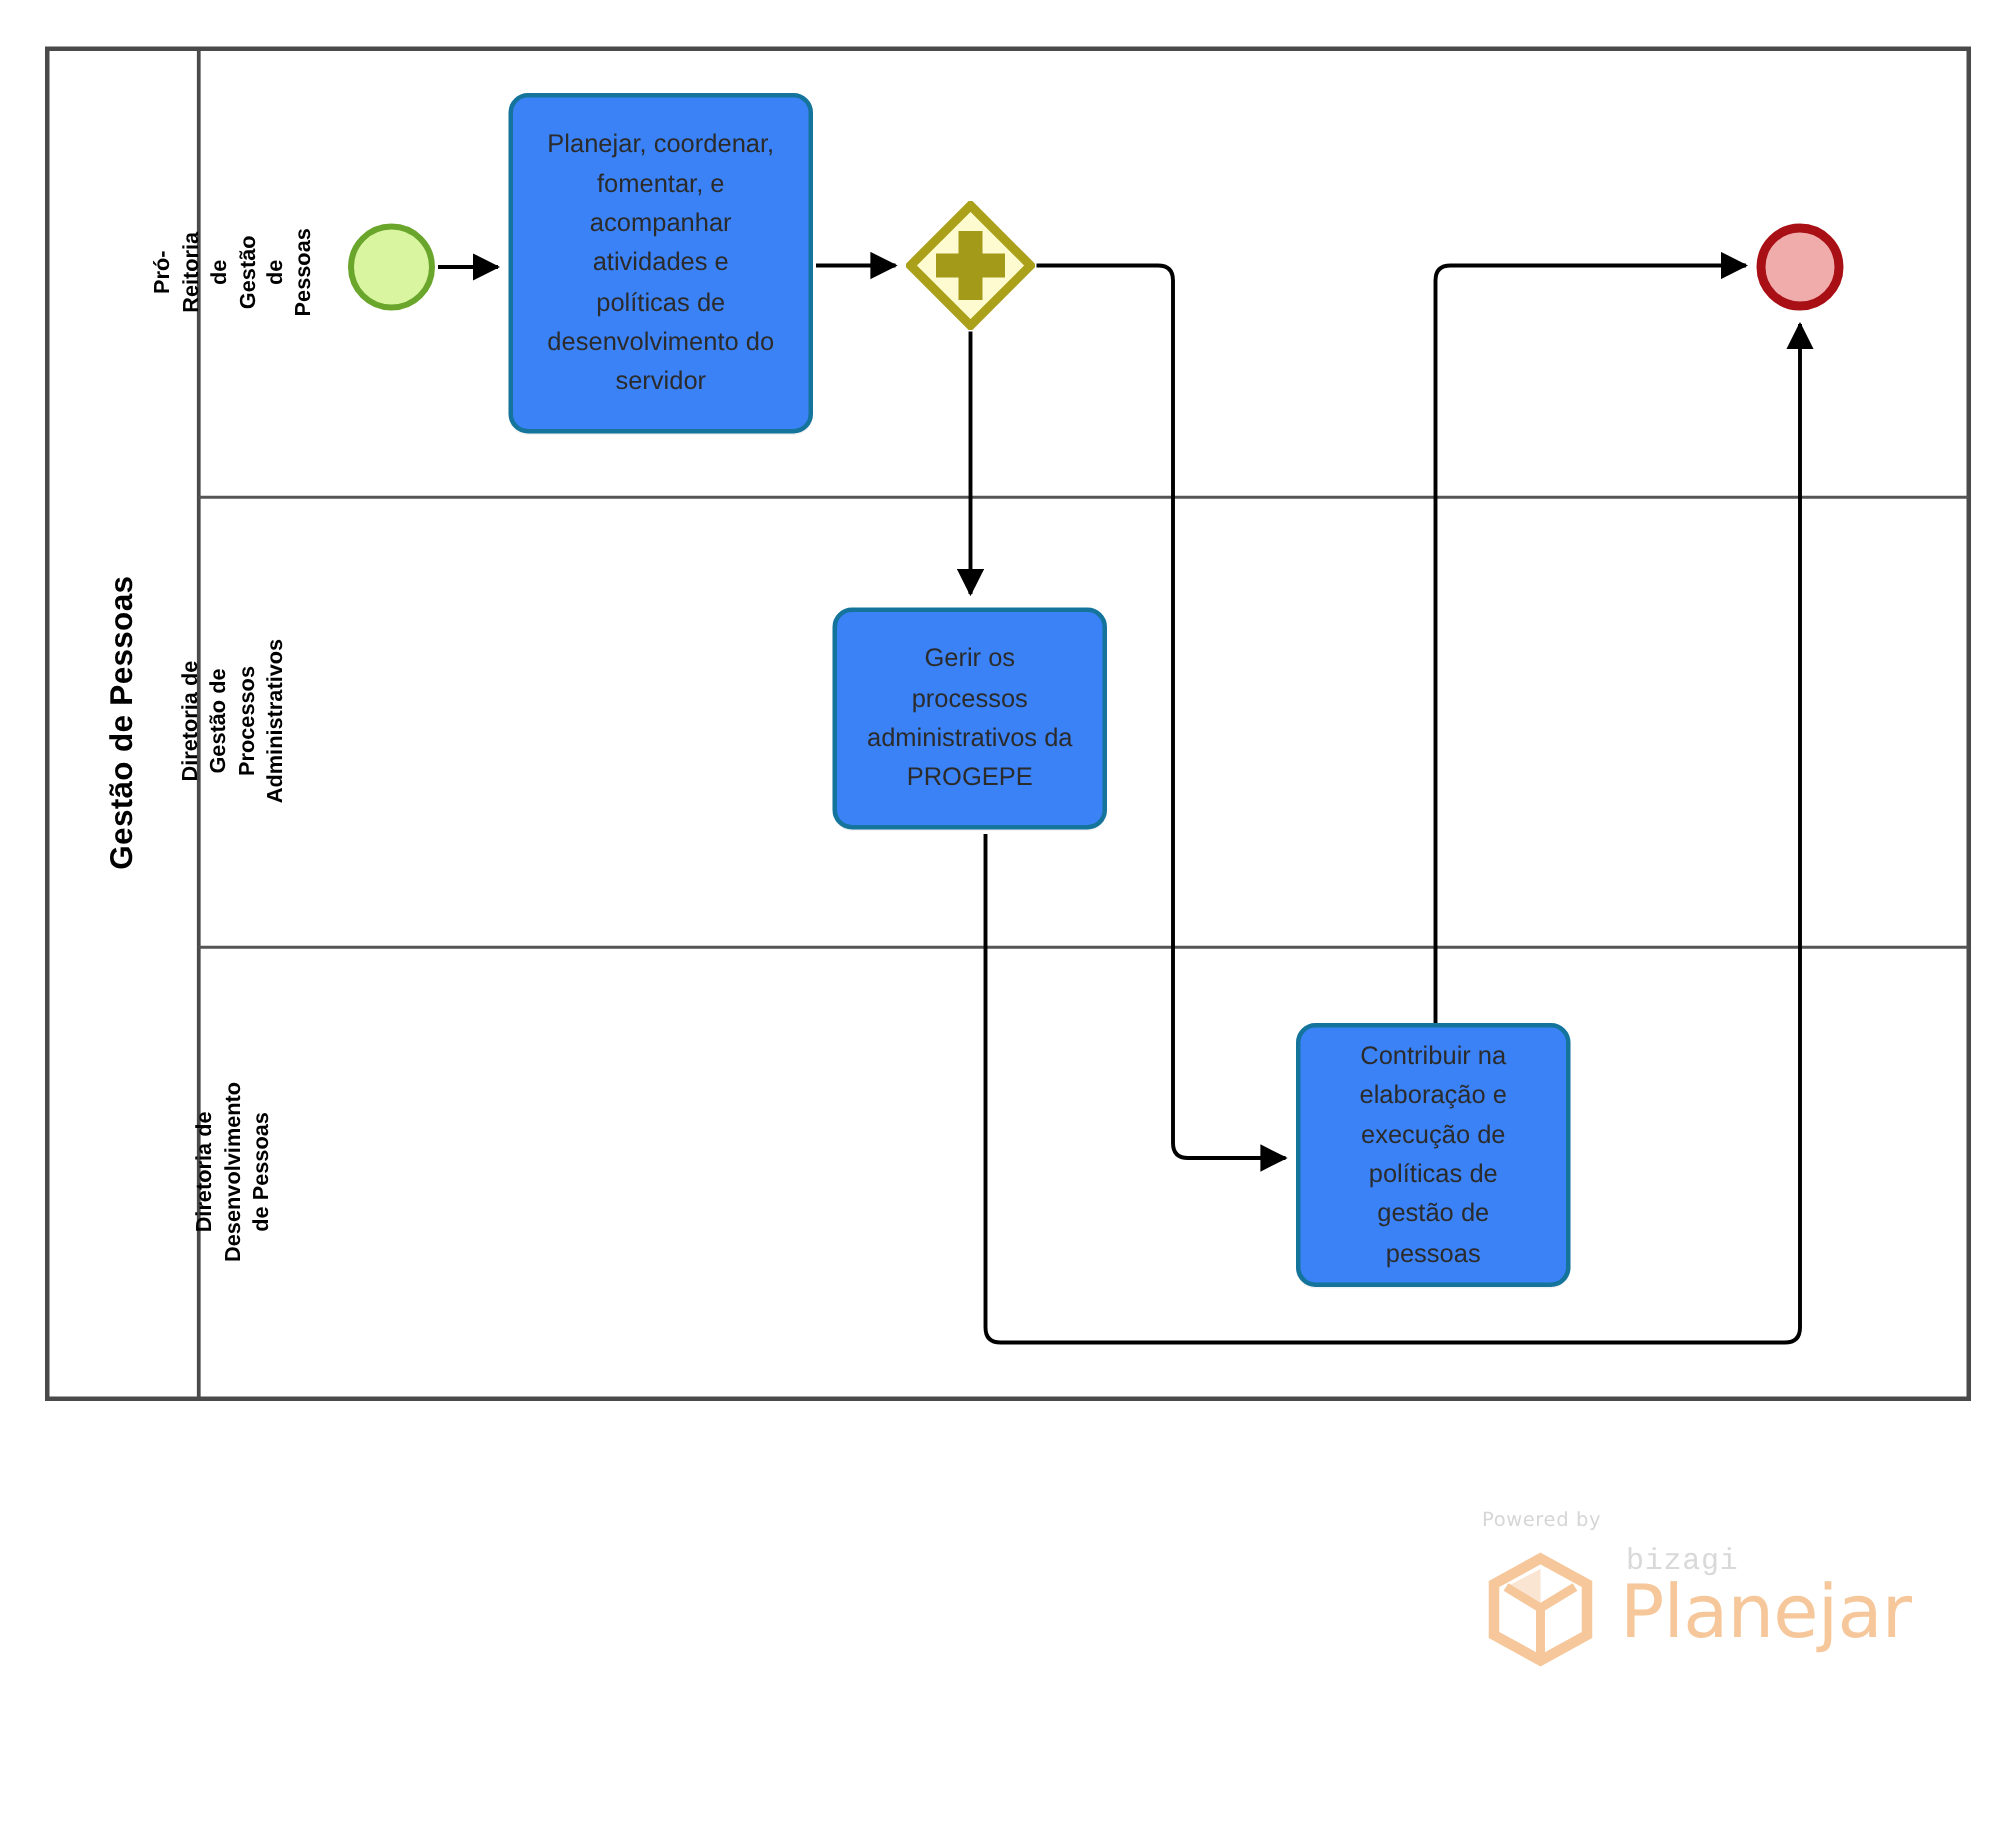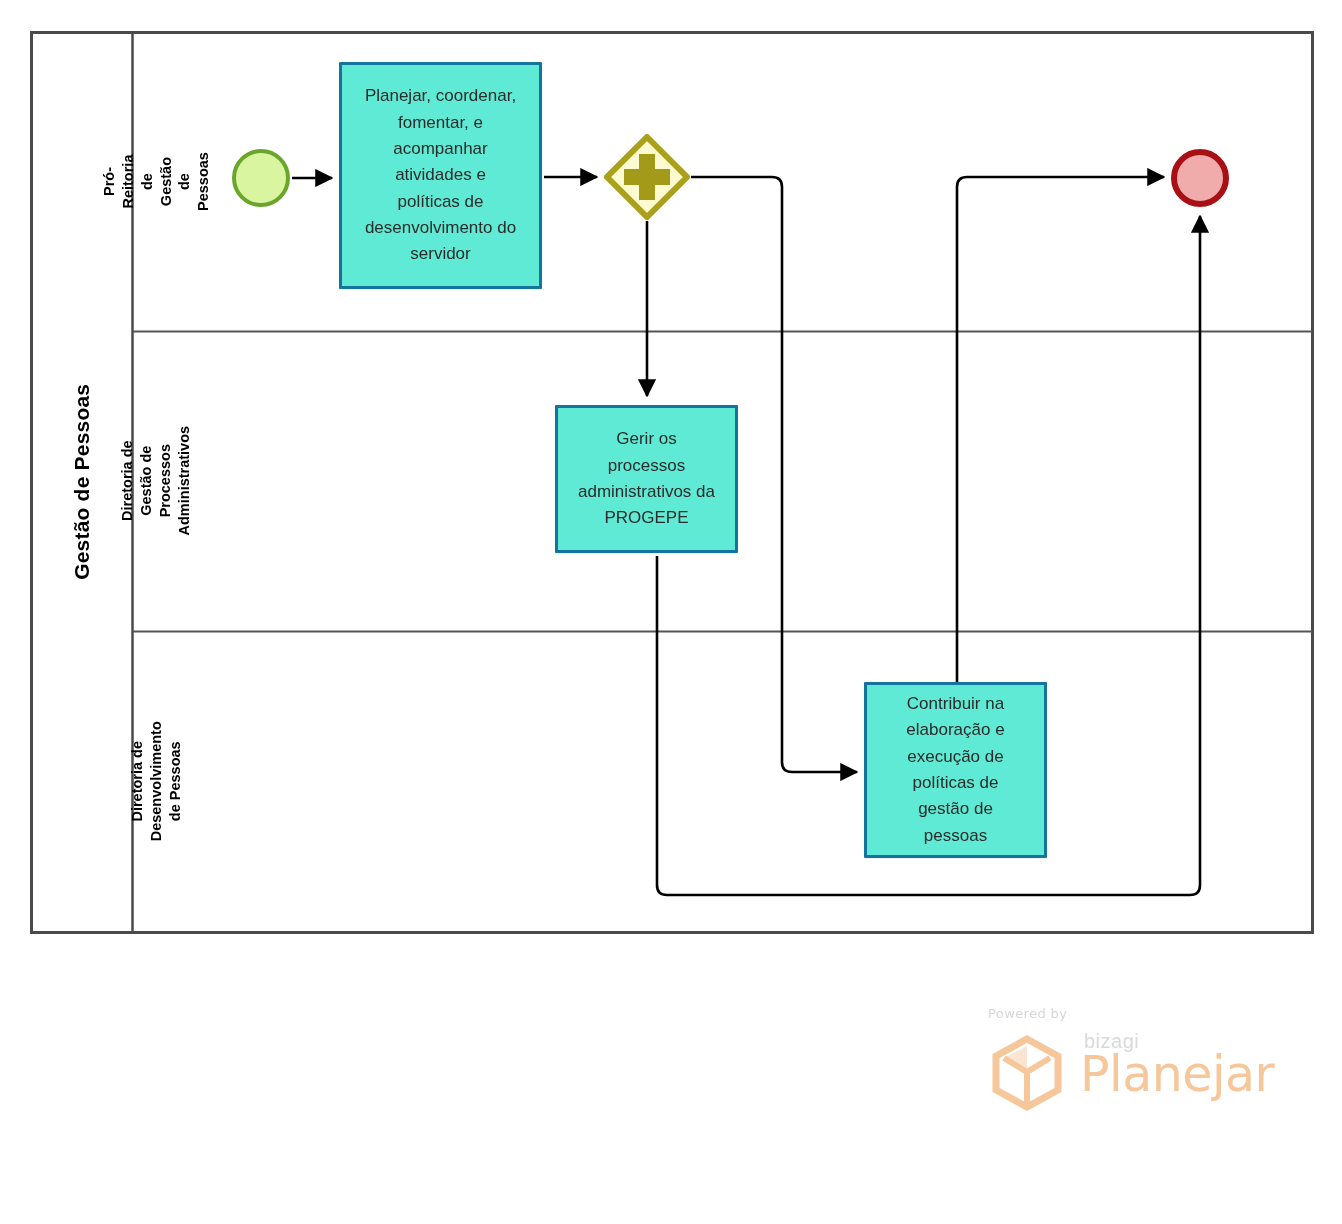--- a/index.html
+++ b/index.html
@@ -65,23 +65,23 @@
   .lane2 { top: 331px; height: 300px; }
   .lane3 { top: 631px; height: 301px; }
   .lane-label-inner.w1 { width: 280px; }
   .lane-label-inner.w2 { width: 286px; }
   .lane-label-inner.w3 { width: 288px; }
 
   
   .task {
     position: absolute;
     box-sizing: border-box;
-    background: #5eead4;
+    background: #3b82f6;
     border: 3px solid #15749c;
-    border-radius: 1px;
+    border-radius: 13px;
     display: flex;
     align-items: center;
     justify-content: center;
     text-align: center;
     color: #2b2b2b;
     font-size: 17px;
     line-height: 1.55;
     padding: 4px 20px;
     box-shadow: 0 1px 0 rgba(0,0,0,.05);
   }
@@ -131,21 +131,21 @@
     letter-spacing: .4px;
     font-family: "DejaVu Sans", sans-serif;
   }
   #bizagi-wordmark {
     position: absolute;
     left: 96px;
     top: 24px;
     font-size: 20px;
     color: #d9d9d9;
     letter-spacing: .5px;
-    font-family: Liberation Sans, sans-serif;
+    font-family: Liberation Mono, monospace;
   }
   #modeler-wordmark {
     position: absolute;
     left: 92px;
     top: 40px;
     font-size: 49px;
     color: #f6c79a;
     letter-spacing: -.5px;
     font-family: "DejaVu Sans", sans-serif;
   }

